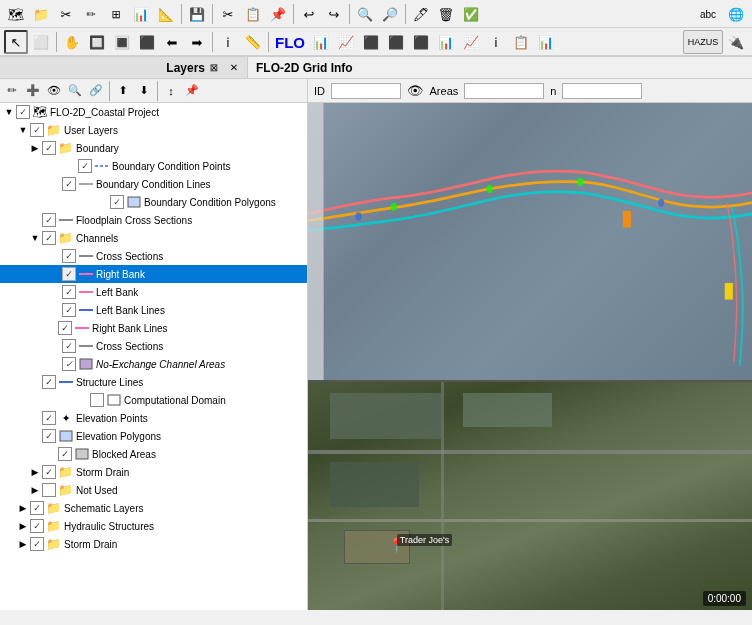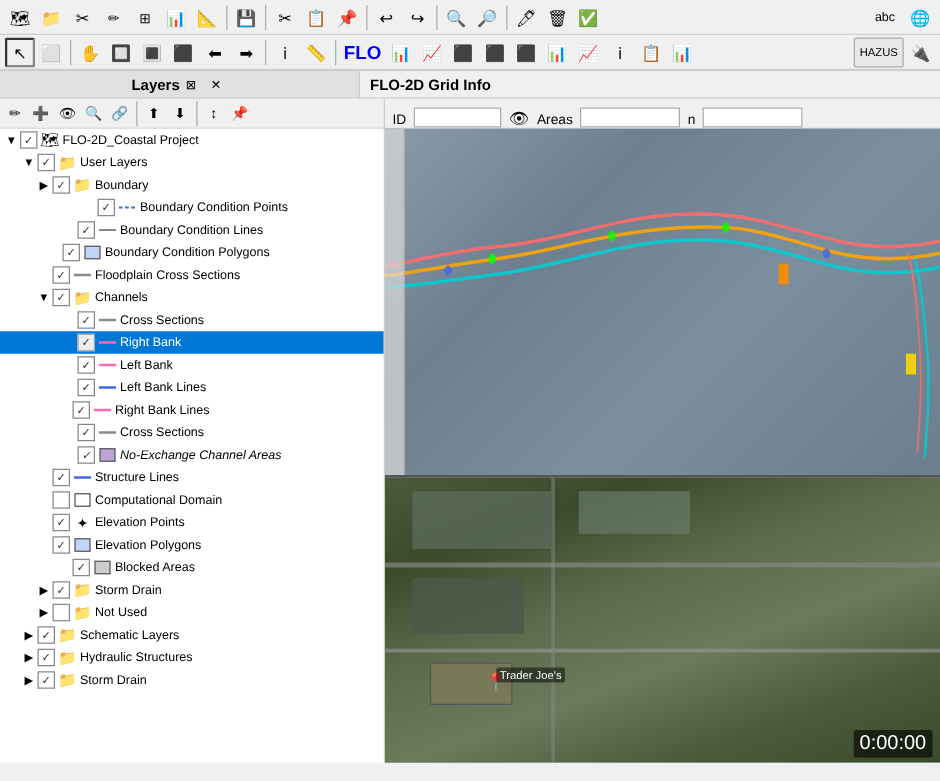--- a/index.html
+++ b/index.html
@@ -33,21 +33,21 @@
     .tree-item .checkbox.checked::after { content: '✓'; color: #333; font-size: 9px; }
     .tree-item .layer-icon { width: 16px; min-width: 16px; height: 14px; display: inline-flex; align-items: center; justify-content: center; margin-right: 2px; }
     .tree-item .item-text { font-size: 10px; }
     
     
     .right-panel { flex: 1; display: flex; flex-direction: column; background: #c8c8c8; }
     .map-top { height: 55%; background: #6e8fa8; position: relative; overflow: hidden; border-bottom: 2px solid #555; }
     .map-bottom { height: 45%; background: #5a6a5a; position: relative; overflow: hidden; }
     
     .header-row { display: flex; height: 22px; }
-    .layers-header-section { width: 288px; background: #e0e0e0; border-right: 1px solid #ccc; border-bottom: 1px solid #ccc; display: flex; align-items: center; justify-content: center; padding: 0 4px; }
+    .layers-header-section { width: 248px; background: #e0e0e0; border-right: 1px solid #ccc; border-bottom: 1px solid #ccc; display: flex; align-items: center; justify-content: flex-end; padding: 0 4px; }
     .grid-info-section { flex: 1; background: #f0f0f0; border-bottom: 1px solid #ccc; display: flex; align-items: center; padding: 0 8px; gap: 10px; }
 
     .toolbar-row1 { height: 28px; }
     .toolbar-row2 { height: 28px; }
   </style>
 </head>
 <body>
 
 <div class="toolbar-container">
 
@@ -131,21 +131,21 @@
     <button class="toolbar-btn" style="width:20px;height:20px;font-size:11px;">👁</button>
     <button class="toolbar-btn" style="width:20px;height:20px;font-size:11px;">🔍</button>
     <button class="toolbar-btn" style="width:20px;height:20px;font-size:11px;">🔗</button>
     <div class="toolbar-separator"></div>
     <button class="toolbar-btn" style="width:20px;height:20px;font-size:11px;">⬆</button>
     <button class="toolbar-btn" style="width:20px;height:20px;font-size:11px;">⬇</button>
     <div class="toolbar-separator"></div>
     <button class="toolbar-btn" style="width:20px;height:20px;font-size:11px;">↕</button>
     <button class="toolbar-btn" style="width:20px;height:20px;font-size:11px;">📌</button>
   </div>
-  <div style="flex:1;background:#f0f0f0;display:flex;align-items:flex-end;padding:0 6px;gap:6px;">
+  <div style="flex:1;background:#f0f0f0;display:flex;align-items:center;padding:0 6px;gap:6px;">
     <label style="font-size:11px;">ID</label>
     <input type="text" style="width: 70px; height: 16px; font-size: 11px; border: 1px solid rgb(170, 170, 170); padding: 0px 2px;" value="">
     <span style="font-size:13px;cursor:pointer;">👁</span>
     <label style="font-size:11px;">Areas</label>
     <input type="text" style="width: 80px; height: 16px; font-size: 11px; border: 1px solid rgb(170, 170, 170); padding: 0px 2px;" value="">
     <label style="font-size:11px;">n</label>
     <input type="text" style="width: 80px; height: 16px; font-size: 11px; border: 1px solid rgb(170, 170, 170); padding: 0px 2px;" value="">
   </div>
 </div>
 
@@ -190,21 +190,21 @@
         <span class="expand-btn" style="visibility:hidden;">▶</span>
         <span class="checkbox checked"></span>
         <span class="layer-icon">
           <svg width="14" height="12">
               <line x1="0" y1="6" x2="14" y2="6" stroke="#888" stroke-width="1.5"></line>
             </svg>
         </span>
         <span class="item-text">Boundary Condition Lines</span>
       </div>
 
-      <div class="tree-item" style="padding-left:36px;">
+      <div class="tree-item" style="padding-left:48px;margin-left:48px;">
         <span class="expand-btn" style="visibility:hidden;">▶</span>
         <span class="checkbox checked"></span>
         <span class="layer-icon">
           <svg width="14" height="12">
               <rect x="1" y="1" width="12" height="10" fill="rgba(100,149,237,0.4)" stroke="#555" stroke-width="1"></rect>
             </svg>
         </span>
         <span class="item-text">Boundary Condition Polygons</span>
       </div>
 
@@ -307,21 +307,21 @@
         <span class="expand-btn" style="visibility:hidden;">▶</span>
         <span class="checkbox checked"></span>
         <span class="layer-icon">
           <svg width="14" height="12">
               <line x1="0" y1="6" x2="14" y2="6" stroke="#4169E1" stroke-width="2"></line>
             </svg>
         </span>
         <span class="item-text">Structure Lines</span>
       </div>
 
-      <div class="tree-item" style="padding-left:28px;">
+      <div class="tree-item" style="padding-left:28px;margin-left:48px;">
         <span class="expand-btn" style="visibility:hidden;">▶</span>
         <span class="checkbox"></span>
         <span class="layer-icon">
           <svg width="14" height="12">
               <rect x="1" y="1" width="12" height="10" fill="white" stroke="#555" stroke-width="1"></rect>
             </svg>
         </span>
         <span class="item-text">Computational Domain</span>
       </div>
 
@@ -438,18 +438,18 @@
         <div style="position:absolute;top:5%;left:5%;width:25%;height:20%;background:#5a6a5a;opacity:0.8;"></div>
         <div style="position:absolute;top:5%;left:35%;width:20%;height:15%;background:#6a7a6a;opacity:0.7;"></div>
         <div style="position:absolute;top:35%;left:5%;width:20%;height:20%;background:#4a5a4a;opacity:0.8;"></div>
 
         <div style="position:absolute;bottom:20%;left:8%;width:15%;height:15%;background:#7a7a5a;opacity:0.9;border:1px solid #555;"></div>
 
         <div style="position:absolute;bottom:25%;left:18%;font-size:14px;">📍</div>
         <div style="position:absolute;bottom:28%;left:20%;font-size:9px;color:white;background:rgba(0,0,0,0.5);padding:1px 3px;border-radius:2px;">Trader Joe's</div>
       </div>
 
-      <div style="position:absolute;bottom:4px;right:6px;background:rgba(0,0,0,0.6);color:white;font-size:16px;padding:2px 5px;border-radius:2px;">
+      <div style="position:absolute;bottom:4px;right:6px;background:rgba(0,0,0,0.6);color:white;font-size:10px;padding:2px 5px;border-radius:2px;">
         <span>0:00:00</span>
       </div>
     </div>
   </div>
 </div>
 
 </body></html>

